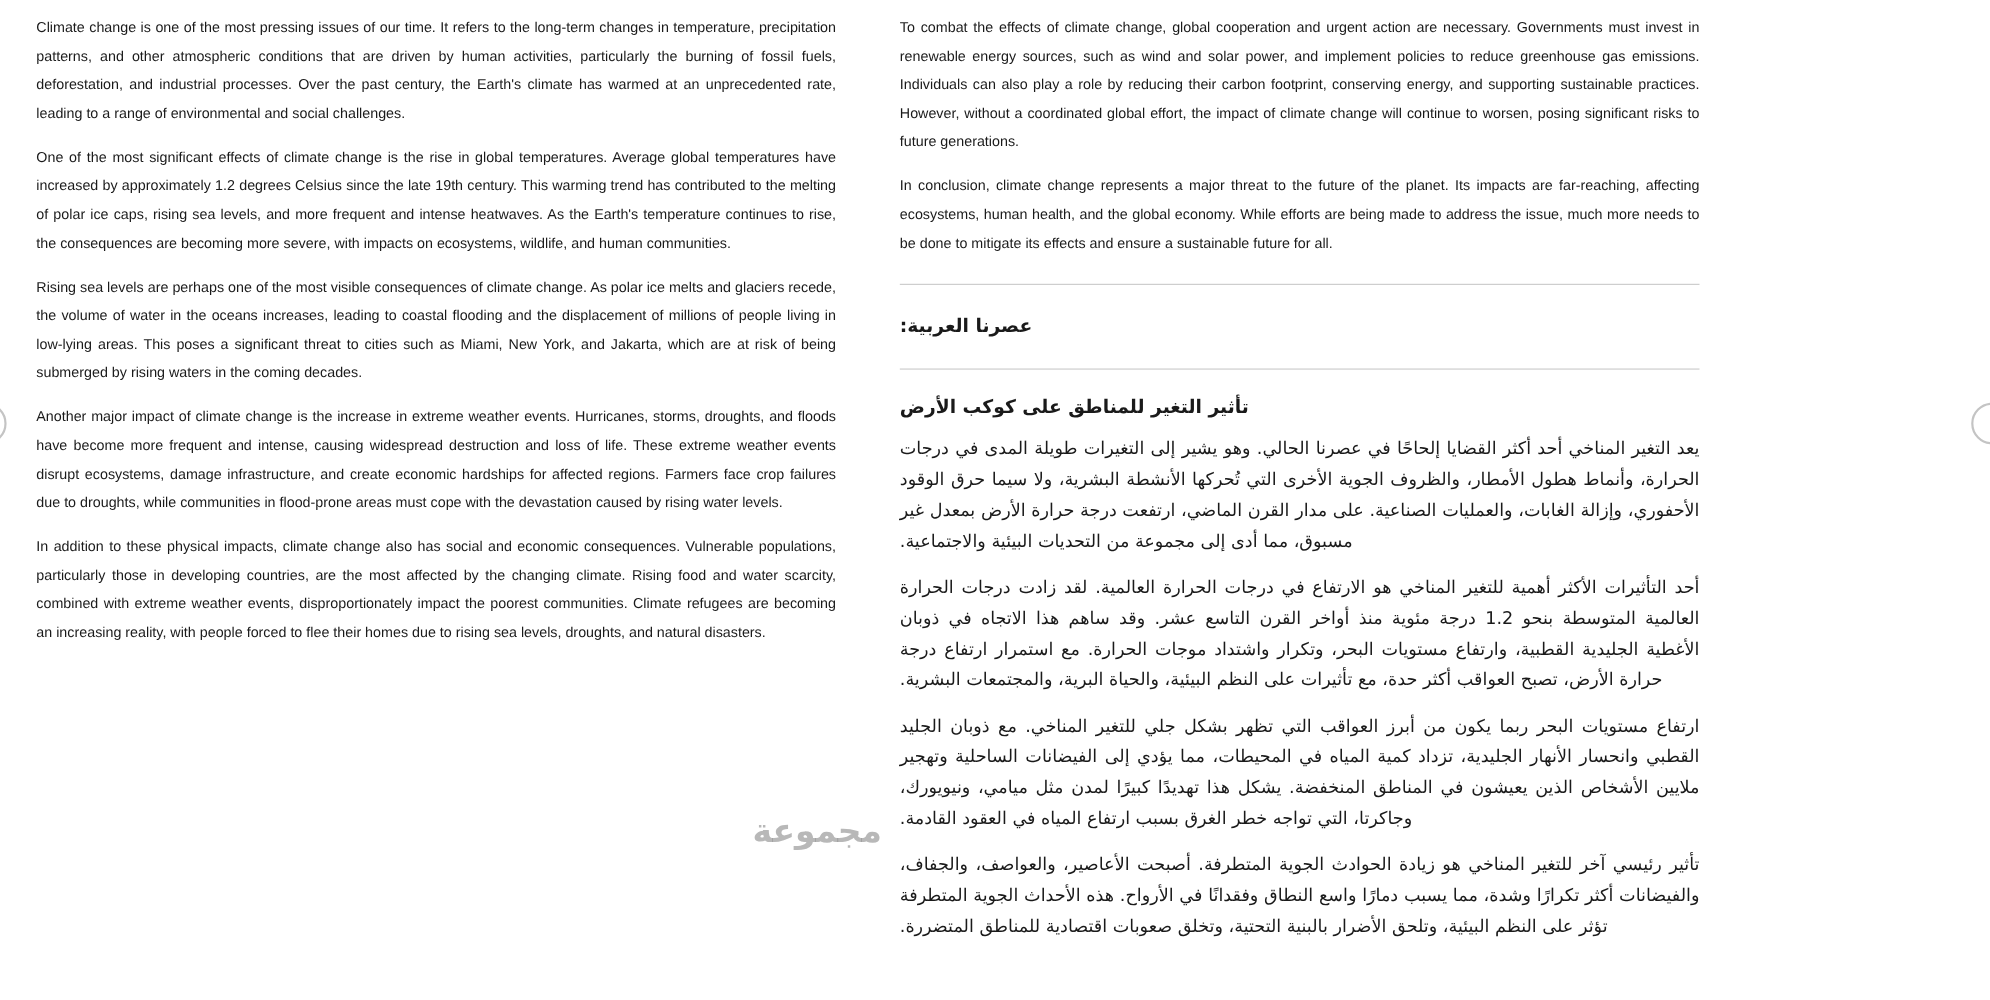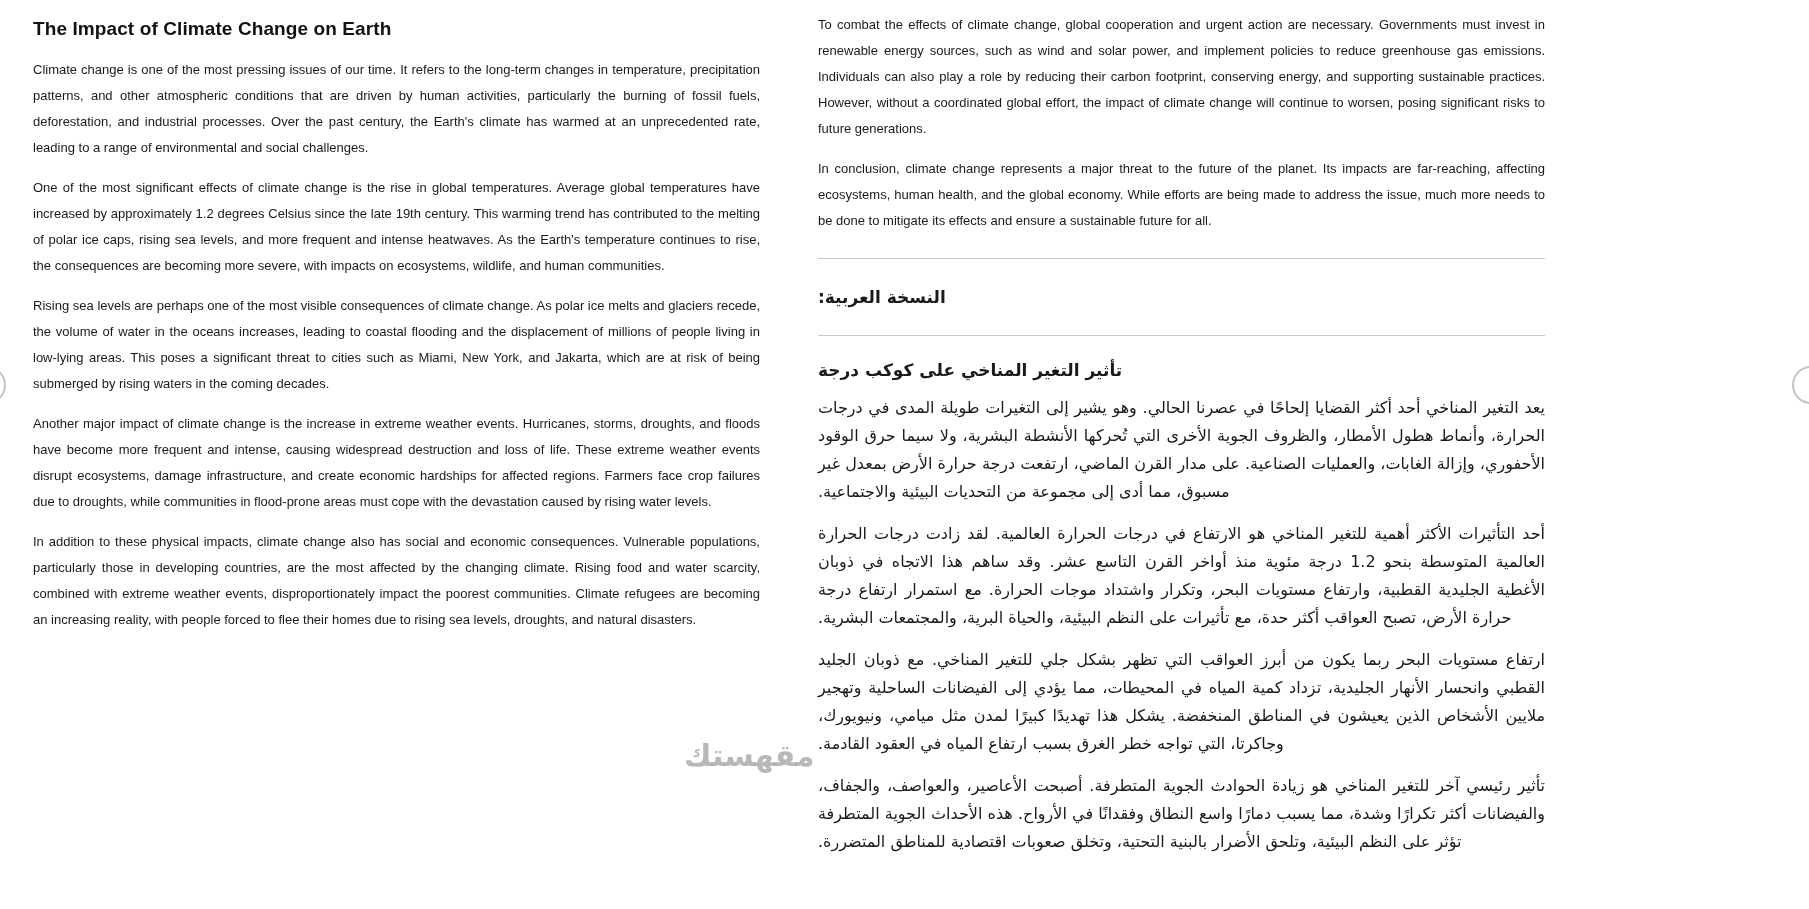--- a/index.html
+++ b/index.html
@@ -94,43 +94,42 @@
   }
   .edge-left  { left: -32px; }
   .edge-right { left: 1792px; }
 </style>
 </head>
 <body>
 
 <div class="page">
 
   <div class="col col-left">
-    <h1 class="en-title">The Impact of Climate Change on Earth</h1>
     <p class="en" lang="en">Climate change is one of the most pressing issues of our time. It refers to the long-term changes in temperature, precipitation patterns, and other atmospheric conditions that are driven by human activities, particularly the burning of fossil fuels, deforestation, and industrial processes. Over the past century, the Earth's climate has warmed at an unprecedented rate, leading to a range of environmental and social challenges.</p>
     <p class="en" lang="en">One of the most significant effects of climate change is the rise in global temperatures. Average global temperatures have increased by approximately 1.2 degrees Celsius since the late 19th century. This warming trend has contributed to the melting of polar ice caps, rising sea levels, and more frequent and intense heatwaves. As the Earth's temperature continues to rise, the consequences are becoming more severe, with impacts on ecosystems, wildlife, and human communities.</p>
     <p class="en" lang="en">Rising sea levels are perhaps one of the most visible consequences of climate change. As polar ice melts and glaciers recede, the volume of water in the oceans increases, leading to coastal flooding and the displacement of millions of people living in low-lying areas. This poses a significant threat to cities such as Miami, New York, and Jakarta, which are at risk of being submerged by rising waters in the coming decades.</p>
     <p class="en" lang="en">Another major impact of climate change is the increase in extreme weather events. Hurricanes, storms, droughts, and floods have become more frequent and intense, causing widespread destruction and loss of life. These extreme weather events disrupt ecosystems, damage infrastructure, and create economic hardships for affected regions. Farmers face crop failures due to droughts, while communities in flood-prone areas must cope with the devastation caused by rising water levels.</p>
     <p class="en" lang="en">In addition to these physical impacts, climate change also has social and economic consequences. Vulnerable populations, particularly those in developing countries, are the most affected by the changing climate. Rising food and water scarcity, combined with extreme weather events, disproportionately impact the poorest communities. Climate refugees are becoming an increasing reality, with people forced to flee their homes due to rising sea levels, droughts, and natural disasters.</p>
   </div>
 
   <div class="col col-right">
     <p class="en" lang="en">To combat the effects of climate change, global cooperation and urgent action are necessary. Governments must invest in renewable energy sources, such as wind and solar power, and implement policies to reduce greenhouse gas emissions. Individuals can also play a role by reducing their carbon footprint, conserving energy, and supporting sustainable practices. However, without a coordinated global effort, the impact of climate change will continue to worsen, posing significant risks to future generations.</p>
     <p class="en" lang="en">In conclusion, climate change represents a major threat to the future of the planet. Its impacts are far-reaching, affecting ecosystems, human health, and the global economy. While efforts are being made to address the issue, much more needs to be done to mitigate its effects and ensure a sustainable future for all.</p>
 
     <hr class="divider divider-1">
 
-    <div class="ar-label" dir="rtl" lang="ar">النسخة العربية:</div>
+    <div class="ar-label" dir="rtl" lang="ar">عصرنا العربية:</div>
 
     <hr class="divider divider-2">
 
-    <h2 class="ar-title" dir="rtl" lang="ar">تأثير التغير المناخي على كوكب درجة</h2>
+    <h2 class="ar-title" dir="rtl" lang="ar">تأثير التغير للمناطق على كوكب الأرض</h2>
     <p class="ar" dir="rtl" lang="ar">يعد التغير المناخي أحد أكثر القضايا إلحاحًا في عصرنا الحالي. وهو يشير إلى التغيرات طويلة المدى في درجات الحرارة، وأنماط هطول الأمطار، والظروف الجوية الأخرى التي تُحركها الأنشطة البشرية، ولا سيما حرق الوقود الأحفوري، وإزالة الغابات، والعمليات الصناعية. على مدار القرن الماضي، ارتفعت درجة حرارة الأرض بمعدل غير مسبوق، مما أدى إلى مجموعة من التحديات البيئية والاجتماعية.</p>
     <p class="ar" dir="rtl" lang="ar">أحد التأثيرات الأكثر أهمية للتغير المناخي هو الارتفاع في درجات الحرارة العالمية. لقد زادت درجات الحرارة العالمية المتوسطة بنحو 1.2 درجة مئوية منذ أواخر القرن التاسع عشر. وقد ساهم هذا الاتجاه في ذوبان الأغطية الجليدية القطبية، وارتفاع مستويات البحر، وتكرار واشتداد موجات الحرارة. مع استمرار ارتفاع درجة حرارة الأرض، تصبح العواقب أكثر حدة، مع تأثيرات على النظم البيئية، والحياة البرية، والمجتمعات البشرية.</p>
     <p class="ar" dir="rtl" lang="ar">ارتفاع مستويات البحر ربما يكون من أبرز العواقب التي تظهر بشكل جلي للتغير المناخي. مع ذوبان الجليد القطبي وانحسار الأنهار الجليدية، تزداد كمية المياه في المحيطات، مما يؤدي إلى الفيضانات الساحلية وتهجير ملايين الأشخاص الذين يعيشون في المناطق المنخفضة. يشكل هذا تهديدًا كبيرًا لمدن مثل ميامي، ونيويورك، وجاكرتا، التي تواجه خطر الغرق بسبب ارتفاع المياه في العقود القادمة.</p>
     <p class="ar" dir="rtl" lang="ar">تأثير رئيسي آخر للتغير المناخي هو زيادة الحوادث الجوية المتطرفة. أصبحت الأعاصير، والعواصف، والجفاف، والفيضانات أكثر تكرارًا وشدة، مما يسبب دمارًا واسع النطاق وفقدانًا في الأرواح. هذه الأحداث الجوية المتطرفة تؤثر على النظم البيئية، وتلحق الأضرار بالبنية التحتية، وتخلق صعوبات اقتصادية للمناطق المتضررة.</p>
   </div>
 
-  <div class="watermark" dir="rtl" lang="ar">مقهستك</div>
+  <div class="watermark" dir="rtl" lang="ar">مجموعة</div>
 
   <div class="edge-circle edge-left"></div>
   <div class="edge-circle edge-right"></div>
 
 </div>
 
 </body></html>

